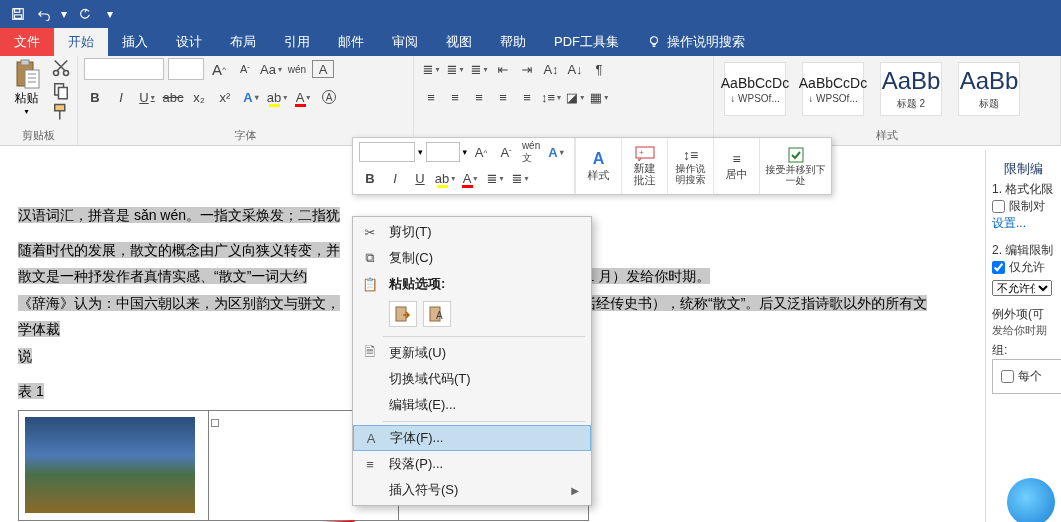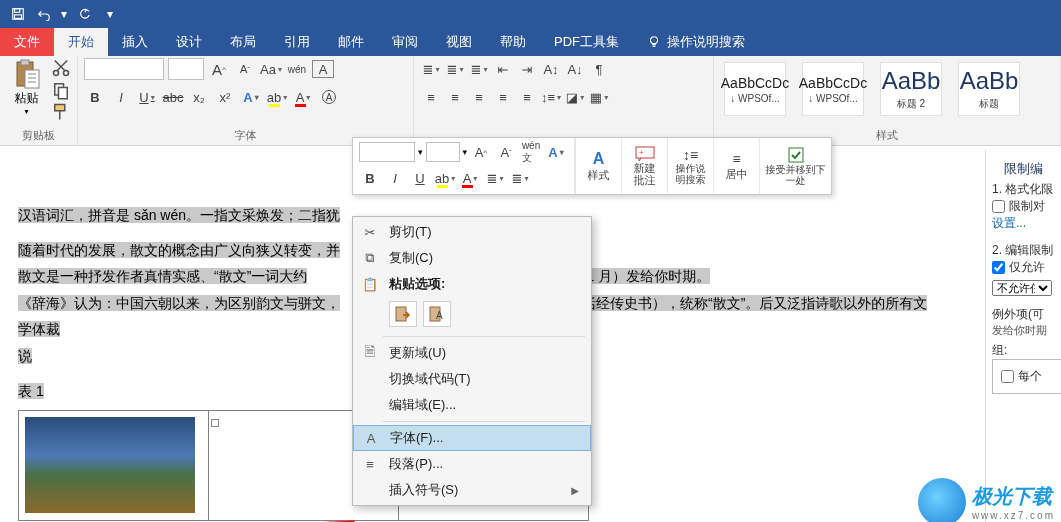--- a/index.html
+++ b/index.html
@@ -457,17 +457,13 @@
   </div>
   <div class="ctx-item">
     <span class="ctx-icon"></span>
     <span>插入符号(S)</span>
     <span class="ctx-sub">▶</span>
   </div>
 </div>
 
 <div class="wm">
   <div class="wm-circle"></div>
-  <div>
-    <div class="wm-text">极光下载</div>
-    <div class="wm-sub">www.xz7.com</div>
-  </div>
 </div>
 
 </body></html>

